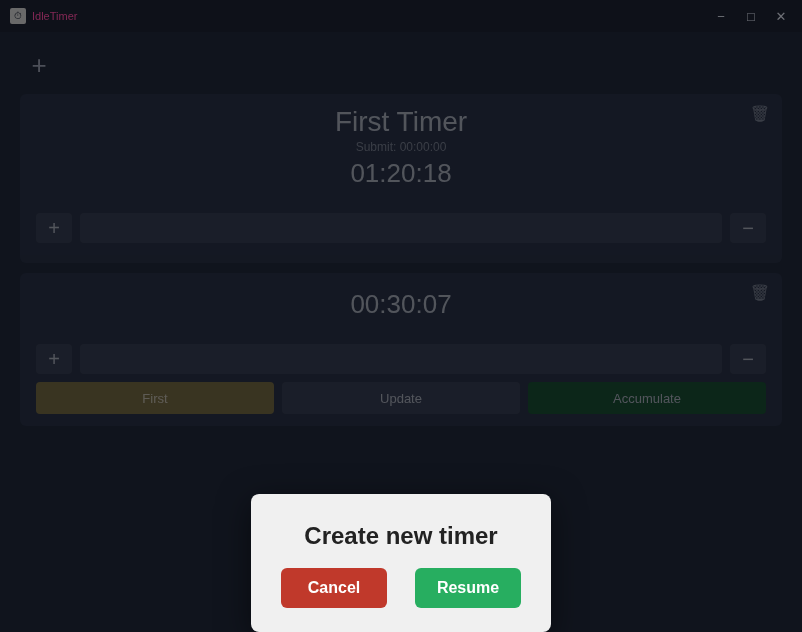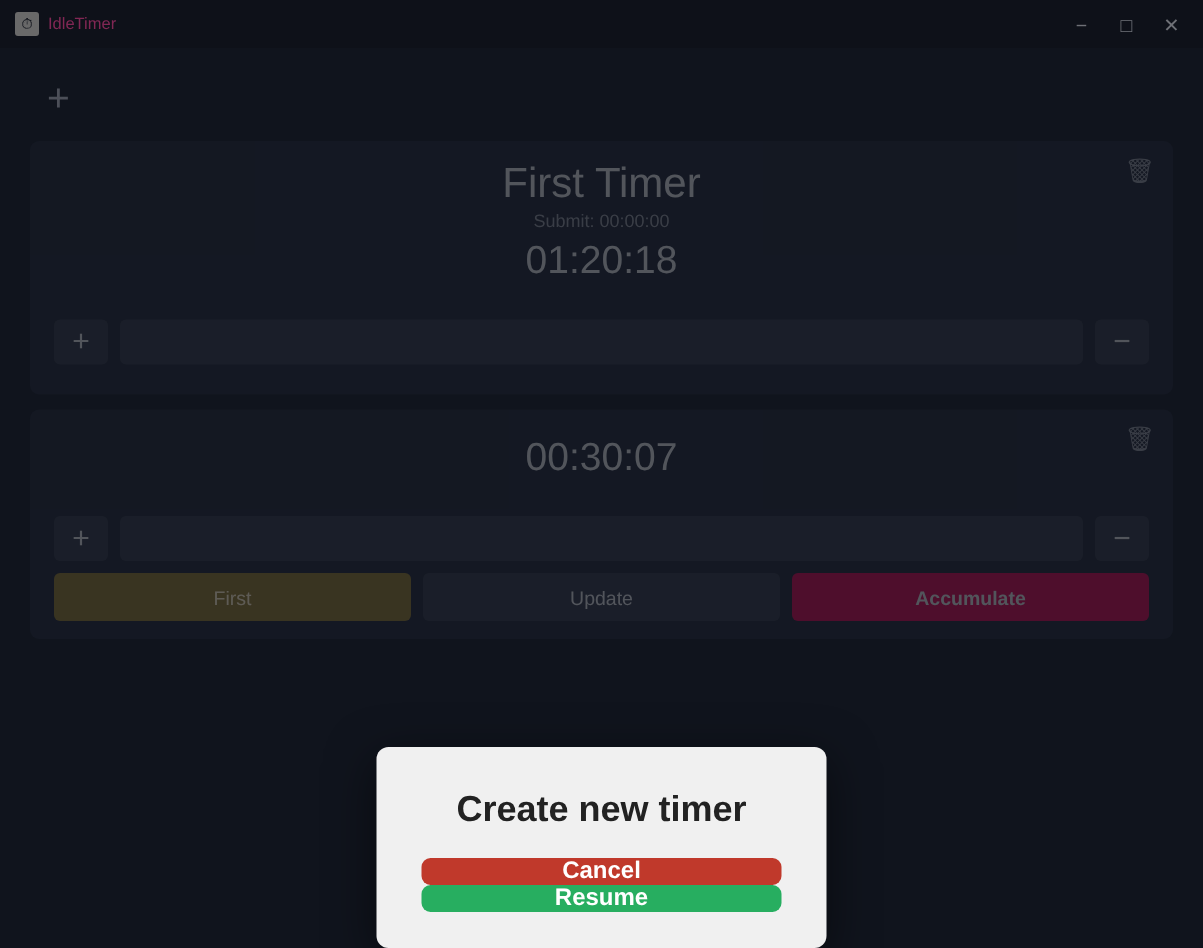--- a/index.html
+++ b/index.html
@@ -190,21 +190,21 @@
       flex: 1;
       height: 32px;
       border: none;
       border-radius: 4px;
       font-size: 13px;
       cursor: pointer;
     }
 
     .btn-resume { background: #8a7840; color: #e8dfc8; }
     .btn-update { background: #3a4155; color: #c8cdd8; }
-    .btn-accumulate { background: #be185d; color: #c8cdd8; font-weight: bold; }
+    .btn-accumulate { background: #14532d; color: #c8cdd8; }
 
     
     .overlay {
       position: absolute;
       top: 0;
       left: 0;
       width: 100%;
       height: 100%;
       background: rgba(0,0,0,0.45);
       display: flex;
@@ -240,23 +240,22 @@
       color: #c8cdd8;
       font-size: 14px;
       margin-bottom: 18px;
       outline: none;
     }
 
     .dialog-input::placeholder { color: #9aa0b0; }
 
     .dialog-buttons {
       display: flex;
-      gap: 0;
-      justify-content: center;
-      flex-direction: column;
+      gap: 28px;
+      justify-content: center;
     }
 
     .btn-cancel {
       flex: 1;
       height: 40px;
       background: #c0392b;
       border: none;
       border-radius: 6px;
       color: #fff;
       font-size: 16px;

